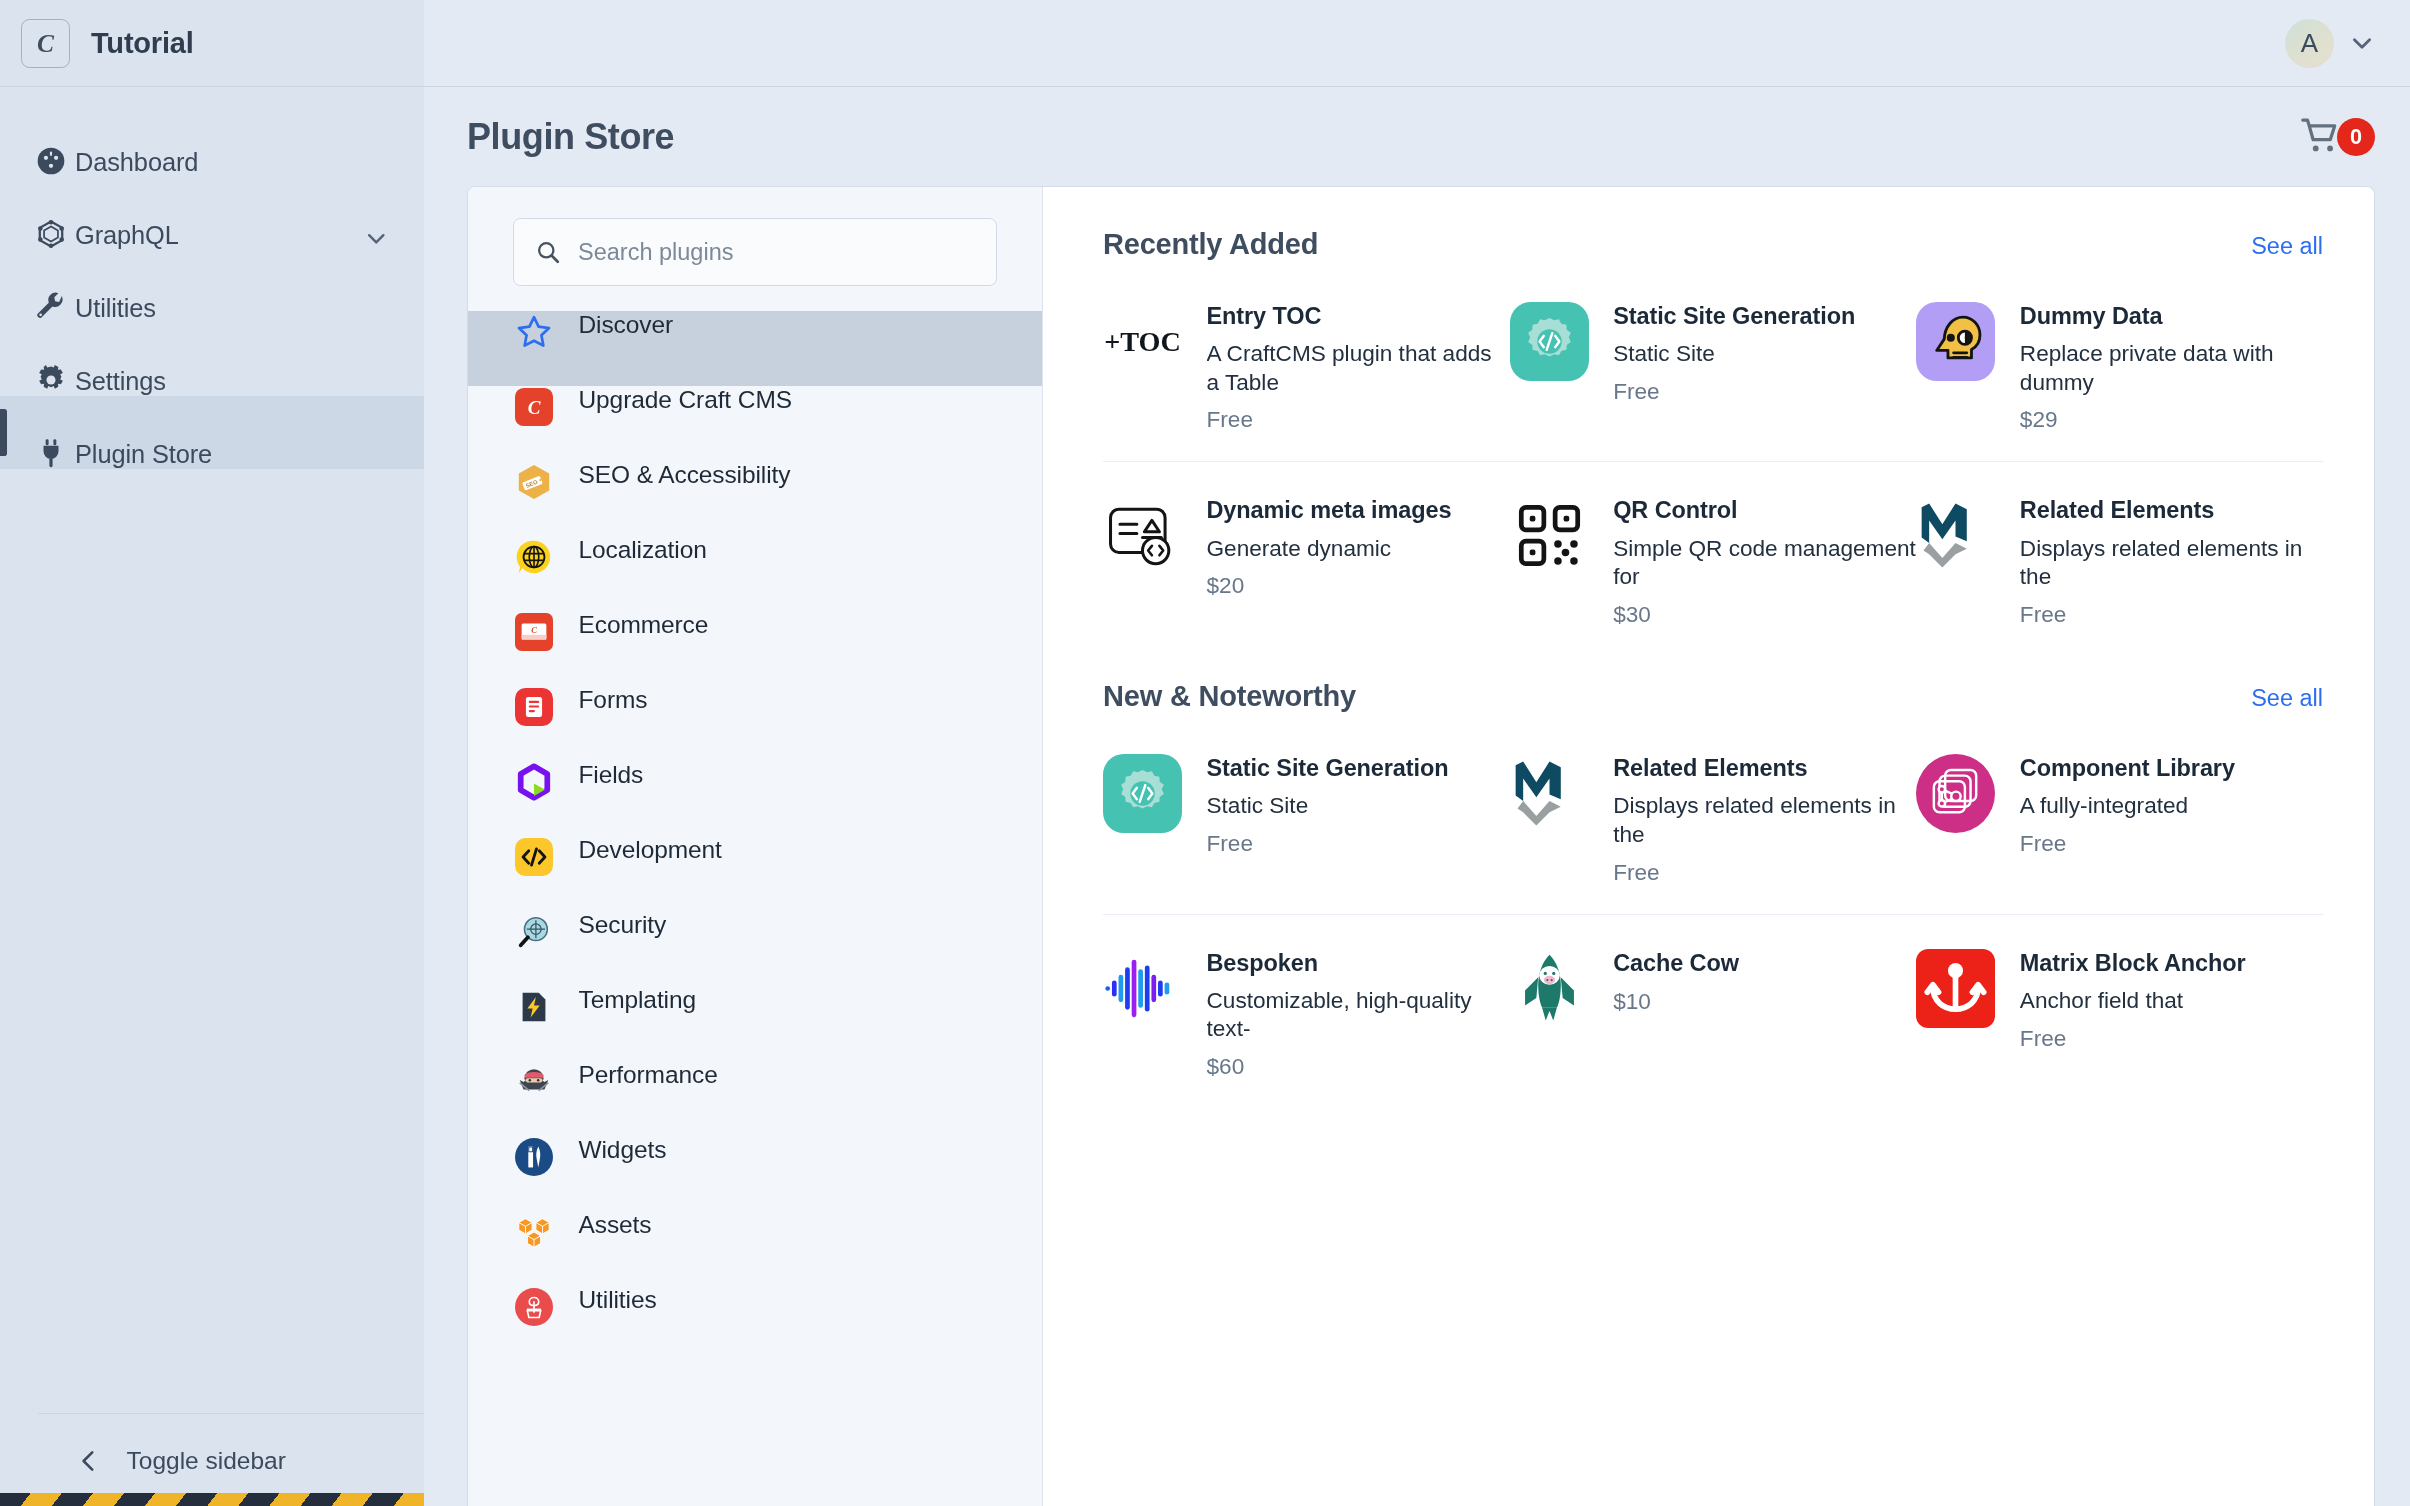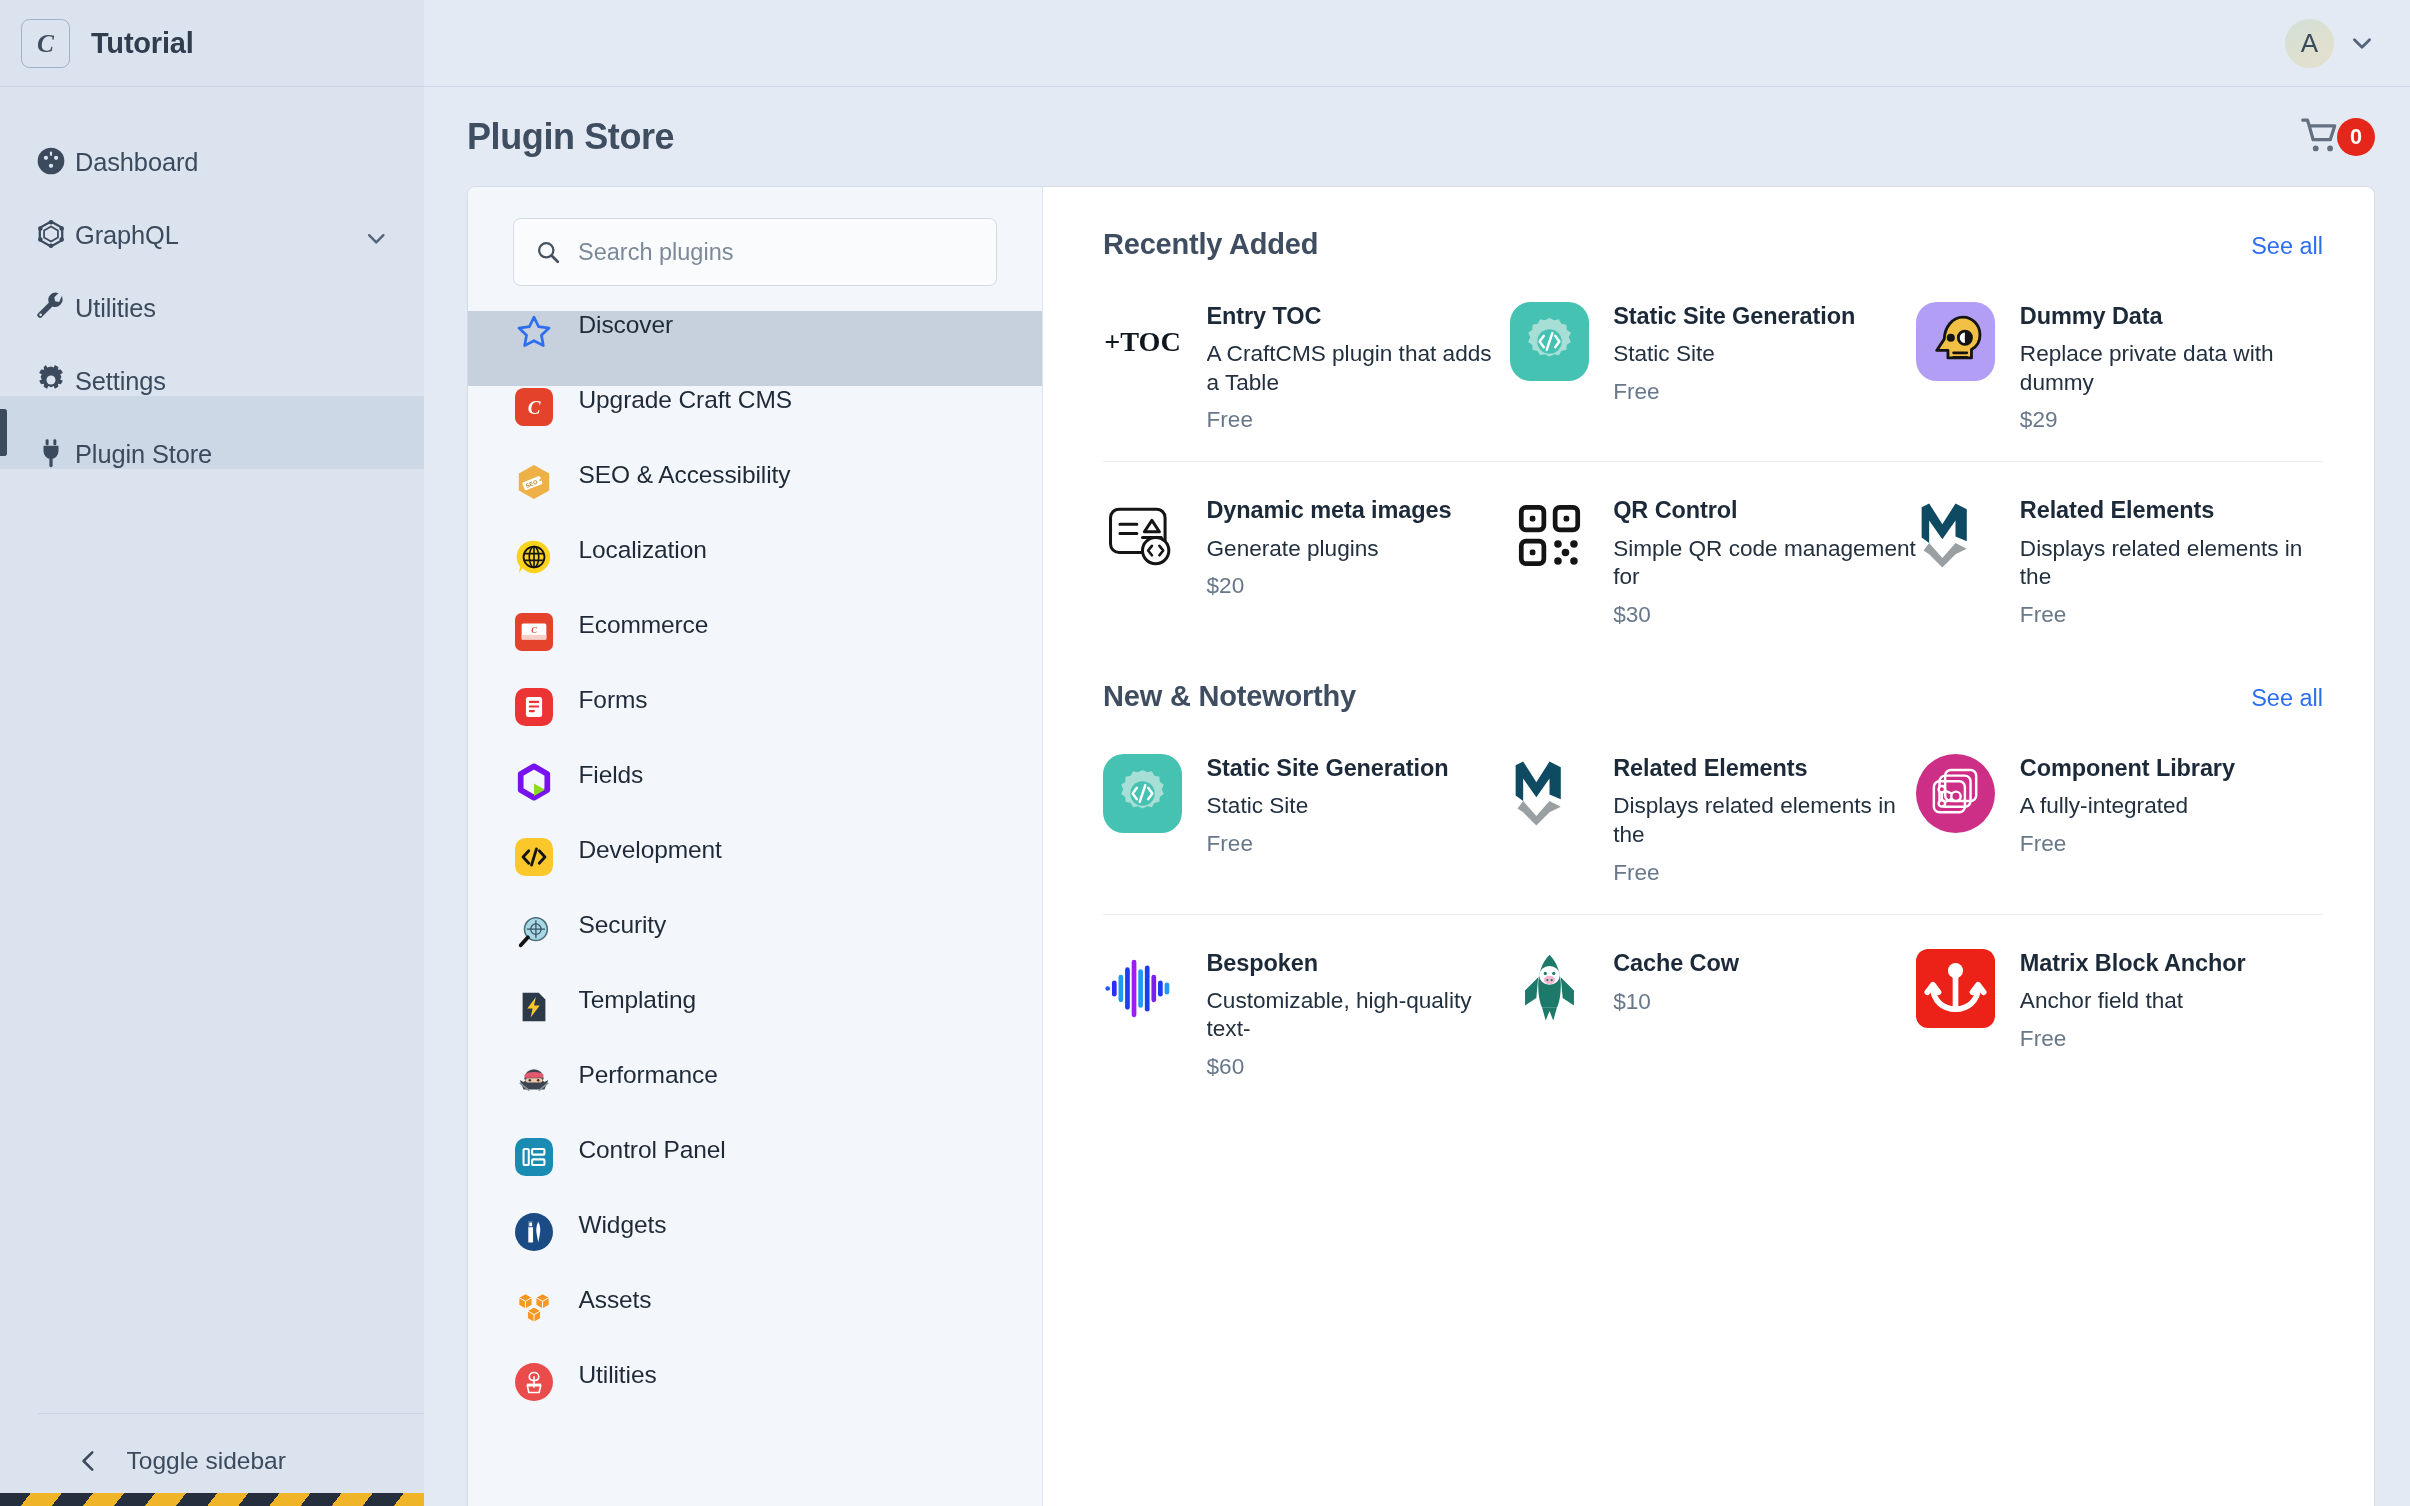--- a/index.html
+++ b/index.html
@@ -411,31 +411,20 @@
                 <path d="M10 12.5c3-4 17-4 20 0l-.6 3H10.6z" fill="#e45a6d"></path>
                 <rect x="11" y="16" width="18" height="4.4" rx="2.2" fill="#f3c7a6"></rect>
                 <circle cx="15.6" cy="18.2" r="1.3" fill="#2b3039"></circle>
                 <circle cx="24.4" cy="18.2" r="1.3" fill="#2b3039"></circle>
                 <path d="M5 21l10 8M35 21l-10 8" stroke="#8c949c" stroke-width="1.8"></path>
               </svg>
           </span>
           <span class="cat-label">Performance</span>
         </div>
 
-        <div class="cat-item">
-          <span class="cat-ico">
-            <svg width="38" height="38" viewBox="0 0 40 40">
-                <rect width="40" height="40" rx="11" fill="#1a8bb3"></rect>
-                <rect x="9" y="11.5" width="5.5" height="17" rx="1.2" fill="none" stroke="#fff" stroke-width="2.2"></rect>
-                <rect x="18" y="11.5" width="13" height="6" rx="1.2" fill="none" stroke="#fff" stroke-width="2.2"></rect>
-                <rect x="18" y="22.5" width="13" height="6" rx="1.2" fill="none" stroke="#fff" stroke-width="2.2"></rect>
-              </svg>
-          </span>
-          <span class="cat-label">Control Panel</span>
-        </div>
 
         <div class="cat-item">
           <span class="cat-ico">
             <svg width="38" height="38" viewBox="0 0 40 40">
                 <circle cx="20" cy="20" r="20" fill="#1b4b85"></circle>
                 <path d="M14 9h5v22h-5z" fill="#fff"></path>
                 <path d="M14 9h5v6h-5z" fill="#1b4b85"></path>
                 <path d="M15 10h3v4h-3z" fill="#fff"></path>
                 <path d="M24.5 9c2.5 5 2.5 10 1.5 14l-1.5 8-1.5-8c-1-4-1-9 1.5-14z" fill="#fff"></path>
               </svg>
@@ -545,21 +534,21 @@
                     <rect x="8" y="14" width="58" height="46" rx="9" fill="#fff" stroke="#141414" stroke-width="3.2"></rect>
                     <path d="M18 30h18M18 40h18" stroke="#141414" stroke-width="3.2" stroke-linecap="round"></path>
                     <path d="M44 38l8-12 8 12z" fill="none" stroke="#141414" stroke-width="3.2" stroke-linejoin="round"></path>
                     <path d="M42 44h20" stroke="#141414" stroke-width="3.2" stroke-linecap="round"></path>
                     <circle cx="56" cy="58" r="14" fill="#fff" stroke="#141414" stroke-width="3.2"></circle>
                     <path d="M52 53l-4 5 4 5M60 53l4 5-4 5" fill="none" stroke="#141414" stroke-width="2.8" stroke-linecap="round" stroke-linejoin="round"></path>
                   </svg>
             </span>
             <div class="pbody">
               <div class="pname">Dynamic meta images</div>
-              <div class="pdesc">Generate plugins</div>
+              <div class="pdesc">Generate dynamic</div>
               <div class="pprice">$20</div>
             </div>
           </div>
             </div>
 
           <div class="pcard">
               <div class="pcard-inner">
             <span class="picon">
               <svg width="79" height="79" viewBox="0 0 84 84">
                     <g fill="none" stroke="#141414" stroke-width="5">

